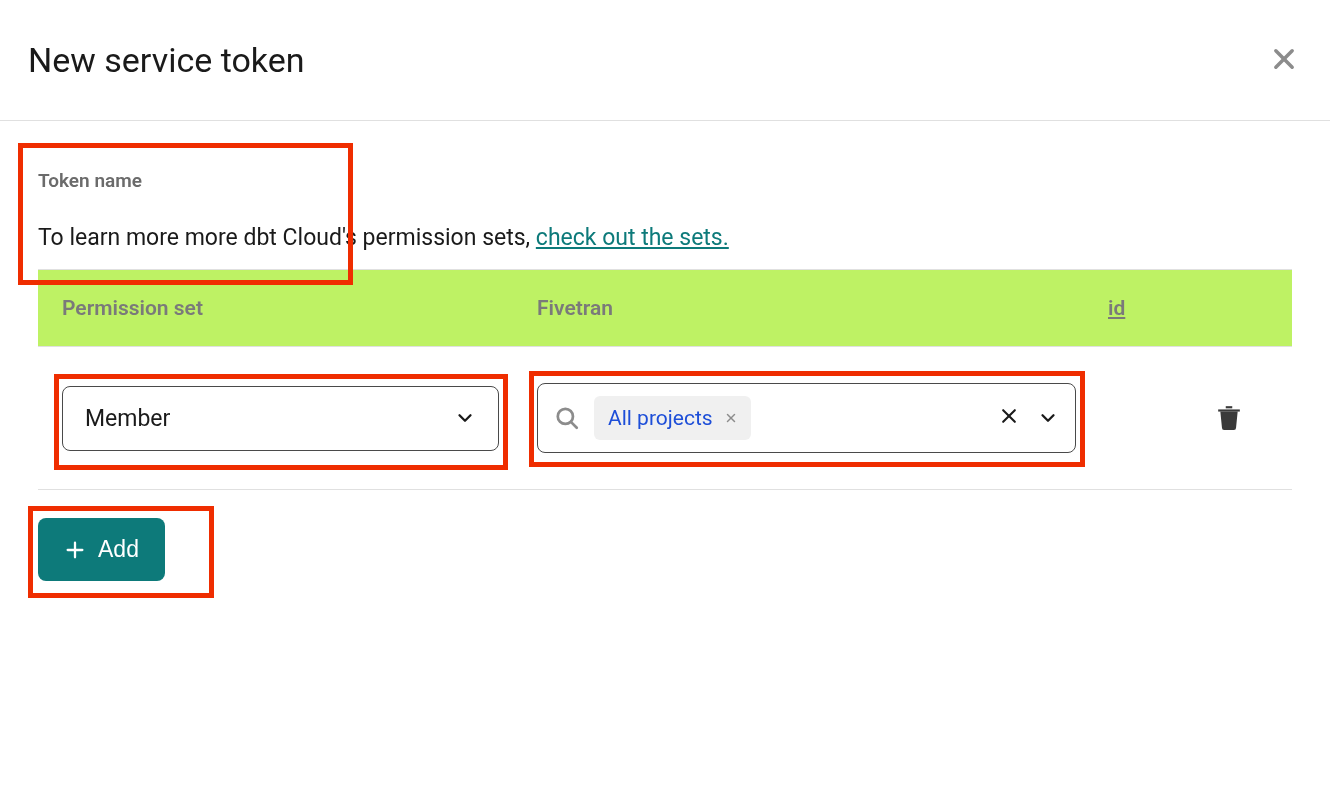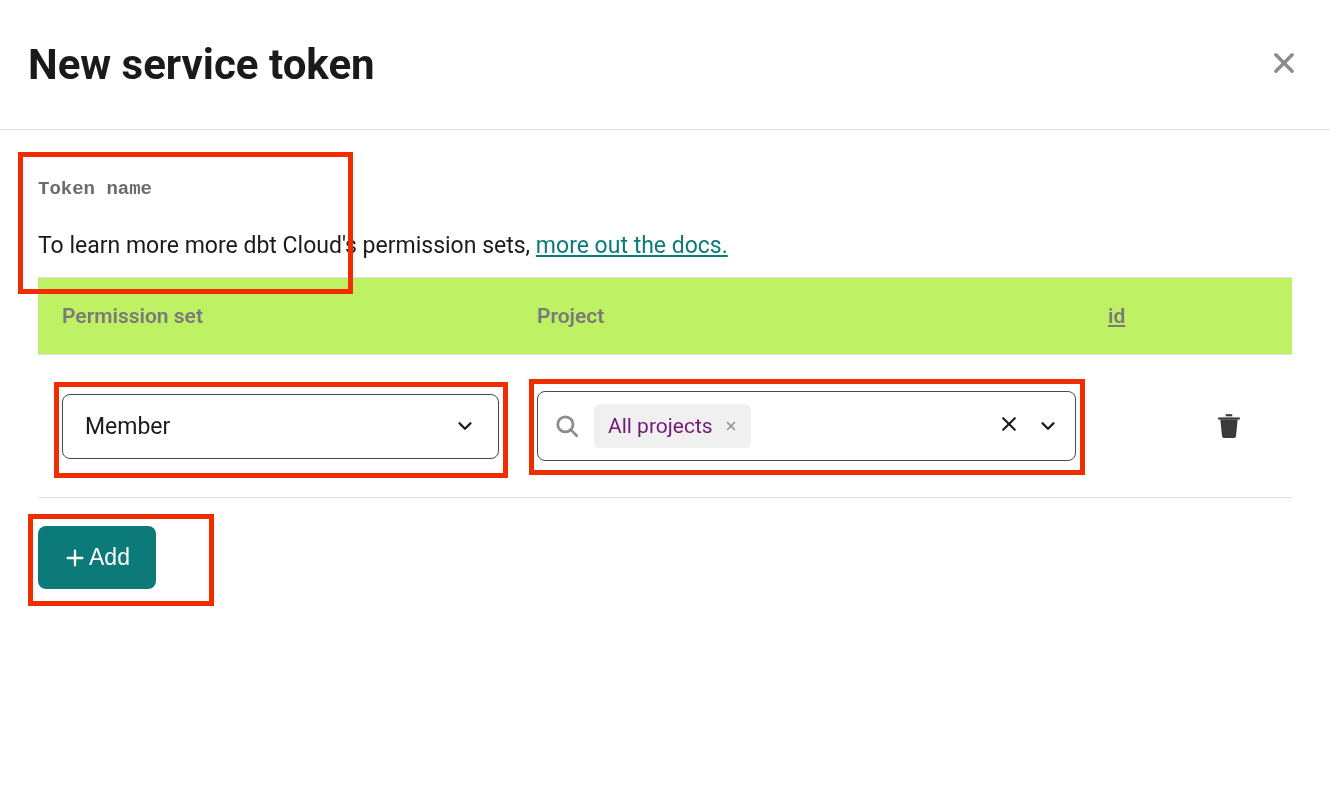--- a/index.html
+++ b/index.html
@@ -14,22 +14,22 @@
       width: 1330px;
     }
     .header {
       display: flex;
       justify-content: space-between;
       align-items: center;
       padding: 40px 28px 40px 28px;
       border-bottom: 1px solid #e0e0e0;
     }
     .header h1 {
-      font-size: 42px;
-      font-weight: 700;
+      font-size: 34px;
+      font-weight: 400;
       color: #1a1a1a;
     }
     .close-btn {
       background: none;
       border: none;
       cursor: pointer;
       color: #8c8c8c;
       padding: 4px;
     }
     .close-btn svg {
@@ -41,21 +41,20 @@
     }
     .field-group {
       margin-bottom: 32px;
     }
     .field-label {
       display: block;
       font-size: 19px;
       font-weight: 600;
       color: #6b6b6b;
       margin-bottom: 18px;
-      font-family: Liberation Mono, monospace;
     }
     .text-input {
       width: 100%;
       padding: 20px 24px;
       font-size: 23px;
       border: 1px solid #4a4a4a;
       border-radius: 8px;
       color: #1a1a1a;
       background: #ffffff;
     }
@@ -157,21 +156,21 @@
       margin-right: 14px;
       flex-shrink: 0;
     }
     .chip {
       display: inline-flex;
       align-items: center;
       background: #f0f0f0;
       border-radius: 6px;
       padding: 10px 14px;
       font-size: 21px;
-      color: #701a75;
+      color: #1d4ed8;
     }
     .chip-close {
       margin-left: 12px;
       color: #8c8c8c;
       cursor: pointer;
       font-size: 16px;
     }
     .project-right {
       margin-left: auto;
       display: flex;
@@ -186,21 +185,21 @@
       background: none;
       border: none;
       cursor: pointer;
       color: #3a3a3a;
       padding: 8px;
       margin-left: auto;
     }
     .add-btn {
       display: inline-flex;
       align-items: center;
-      gap: 3px;
+      gap: 12px;
       background: #0d7a7a;
       color: #ffffff;
       border: none;
       border-radius: 8px;
       padding: 18px 26px;
       font-size: 23px;
       font-weight: 500;
       cursor: pointer;
     }
     .add-wrapper {
@@ -225,27 +224,27 @@
 </div>
 
 <div class="content">
 
   <div class="field-group highlight-box">
     <div class="highlight-token-name"></div>
     <label class="field-label">Token name</label>
   </div>
 
   <p class="help-text">
-    <span>To learn more more dbt Cloud's permission sets, </span><a href="#" class="help-link">more out the docs.</a>
+    <span>To learn more more dbt Cloud's permission sets, </span><a href="#" class="help-link">check out the sets.</a>
   </p>
 
   <div class="table">
     <div class="table-header">
       <div class="col-permission th">Permission set</div>
-      <div class="col-project th">Project</div>
+      <div class="col-project th">Fivetran</div>
       <div class="col-id th">id</div>
       <div class="col-actions"></div>
     </div>
 
     <div class="table-row">
       <div class="col-permission" style="position:relative;">
         <div class="highlight-permission" style="top:-12px; left:-8px; width:454px; height:96px;"></div>
         <div class="select-wrapper">
           <div class="select-display">
             <span>Member</span>

